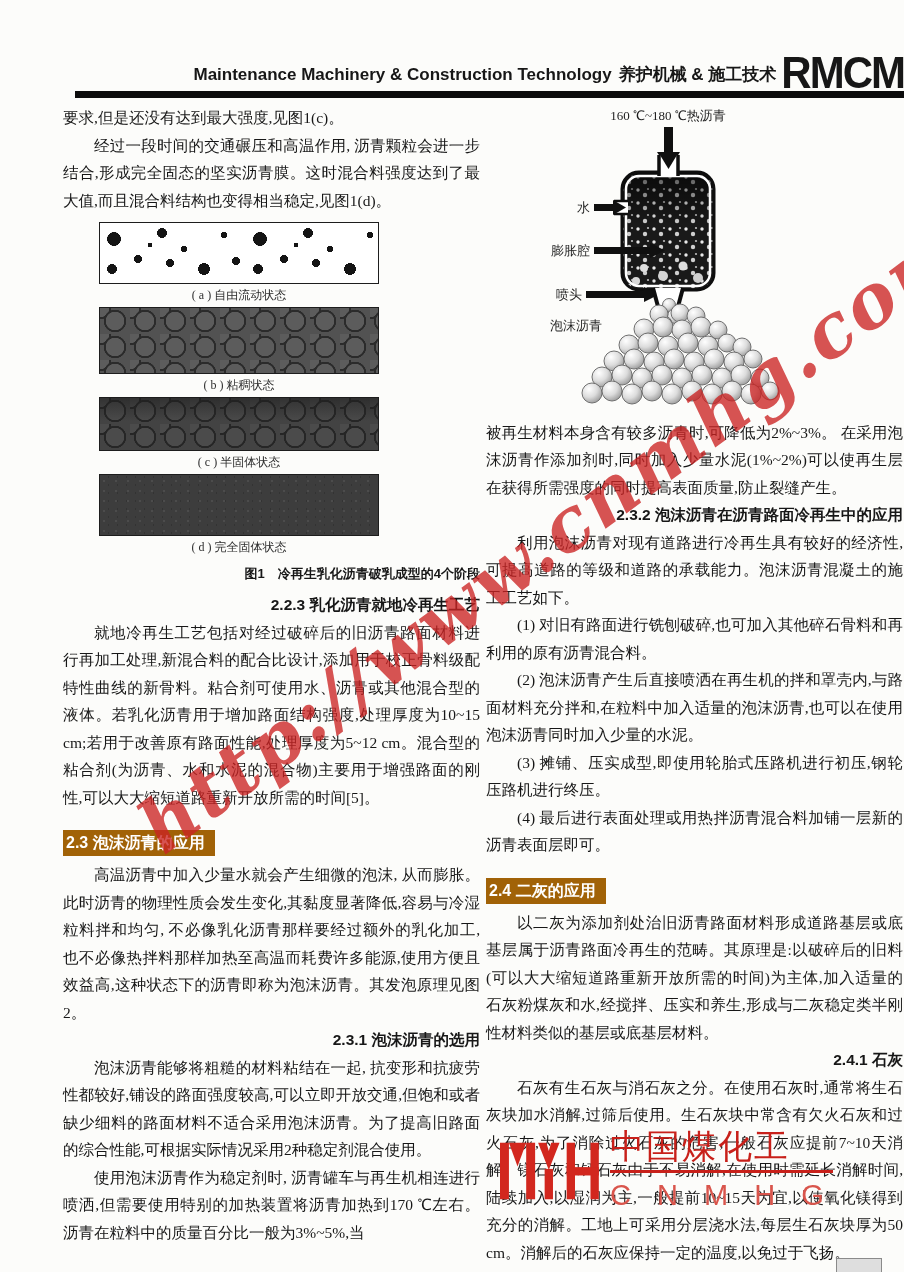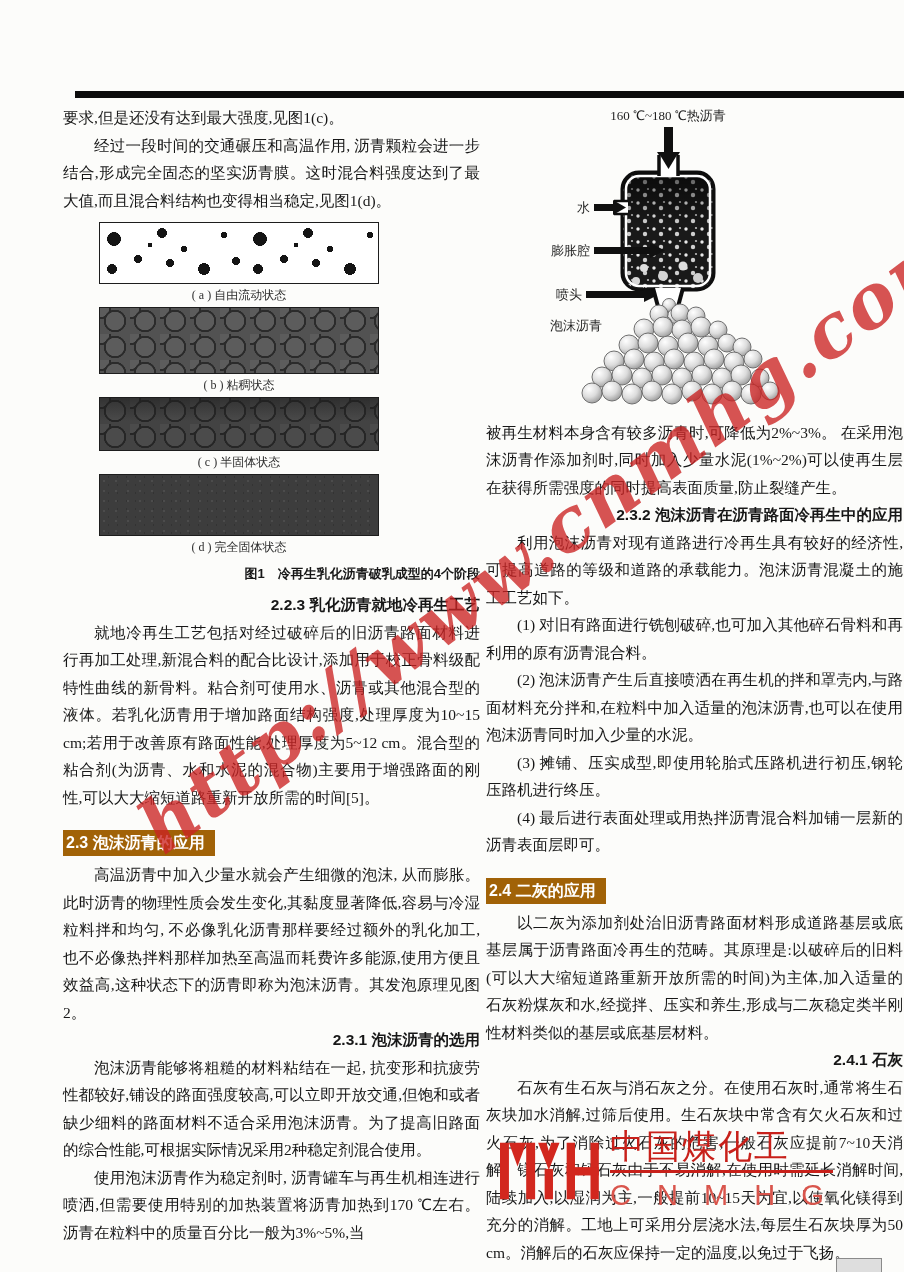--- a/index.html
+++ b/index.html
@@ -71,20 +71,25 @@
   .brand-en{font-family:"Liberation Sans",sans-serif;font-size:29px;line-height:40px;color:#d9554c;
             letter-spacing:9px;margin-top:2px;}
   
   .corner-box{position:absolute;left:836px;top:1258px;width:44px;height:14px;background:#dedede;border:1px solid #8a8a8a;}
 </style>
 </head>
 <body>
 
 <div class="page">
 
+  <div class="hdr">
+    <span class="en">Maintenance Machinery &amp; Construction Technology</span>
+    <span class="cn">养护机械 &amp; 施工技术</span>
+    <span class="logo">RMCM</span>
+  </div>
   <div class="hdr-rule"></div>
 
   <div class="col col-l">
     <p class="noind">要求,但是还没有达到最大强度,见图1(c)。</p>
     <p class="body">经过一段时间的交通碾压和高温作用, 沥青颗粒会进一步结合,形成完全固态的坚实沥青膜。这时混合料强度达到了最大值,而且混合料结构也变得相当稳定,见图1(d)。</p>
 
     
     <div class="fig1">
       <div class="f1img f1a"></div>
       <div class="f1cap">( a ) 自由流动状态</div>

